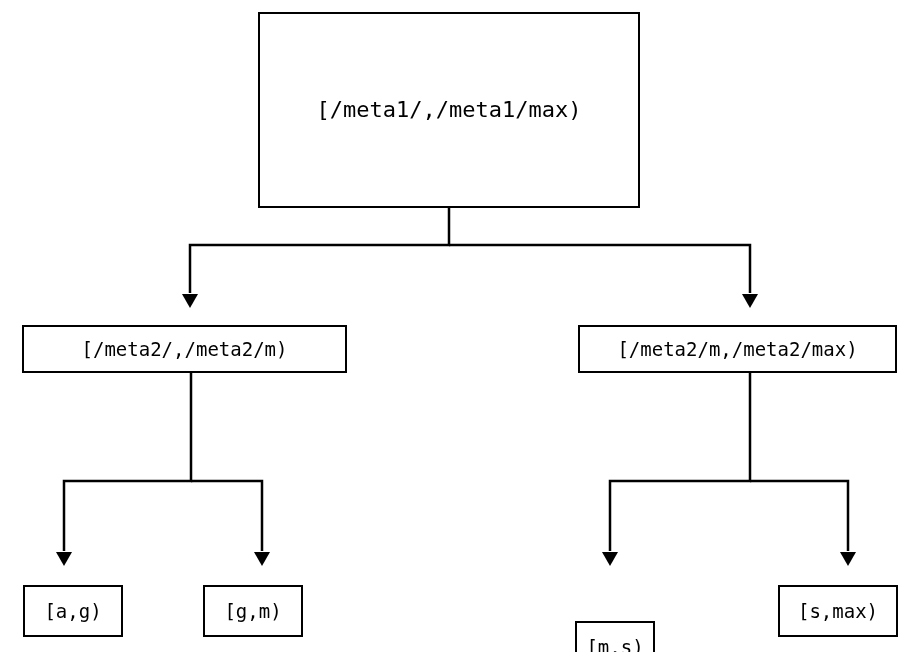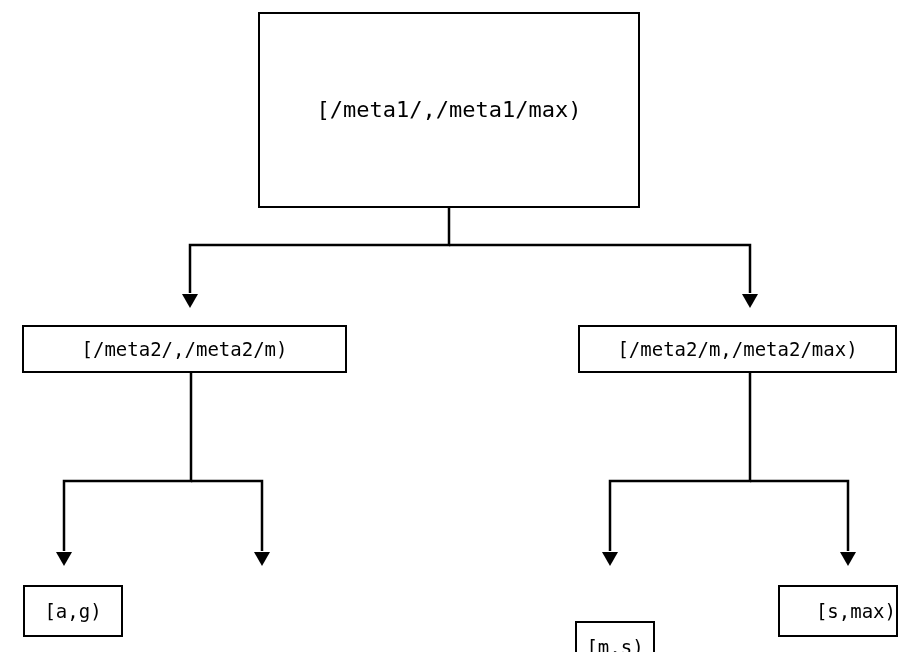--- a/index.html
+++ b/index.html
@@ -67,21 +67,21 @@
   #node-mid-left .node-label,
   #node-mid-right .node-label { font-size: 19px; }
 
   .leaf-box {
     top: 585px;
     height: 52px;
   }
   #node-leaf-ag   { left: 7px;   width: 100px; margin-left: 16px; }
   #node-leaf-gm   { left: 203px; width: 100px; }
   #node-leaf-ms   { left: 575px; width: 80px; margin-top: 36px; }
-  #node-leaf-smax { left: 778px; width: 120px; justify-content: flex-end; }
+  #node-leaf-smax { left: 778px; width: 120px; }
   .leaf-box .node-label { font-size: 19px; }
 </style>
 </head>
 <body>
 
 <div id="diagram-canvas">
 
   <svg id="edge-layer" viewBox="0 0 912 652" width="912" height="652" xmlns="http://www.w3.org/2000/svg">
     <defs>
       <marker id="arrow-down" markerWidth="14" markerHeight="12" refX="7" refY="11" orient="auto-start-reverse" markerUnits="userSpaceOnUse">
@@ -129,20 +129,23 @@
   </div>
 
   <div class="node-box" id="node-mid-right">
     <span class="node-label">[/meta2/m,/meta2/max)</span>
   </div>
 
   <div class="node-box leaf-box" id="node-leaf-ag">
     <span class="node-label">[a,g)</span>
   </div>
 
+  <div class="node-box leaf-box" id="node-leaf-gm">
+    <span class="node-label">[g,m)</span>
+  </div>
 
   <div class="node-box leaf-box" id="node-leaf-ms">
     <span class="node-label">[m,s)</span>
   </div>
 
   <div class="node-box leaf-box" id="node-leaf-smax">
     <span class="node-label">[s,max)</span>
   </div>
 
 </div>

